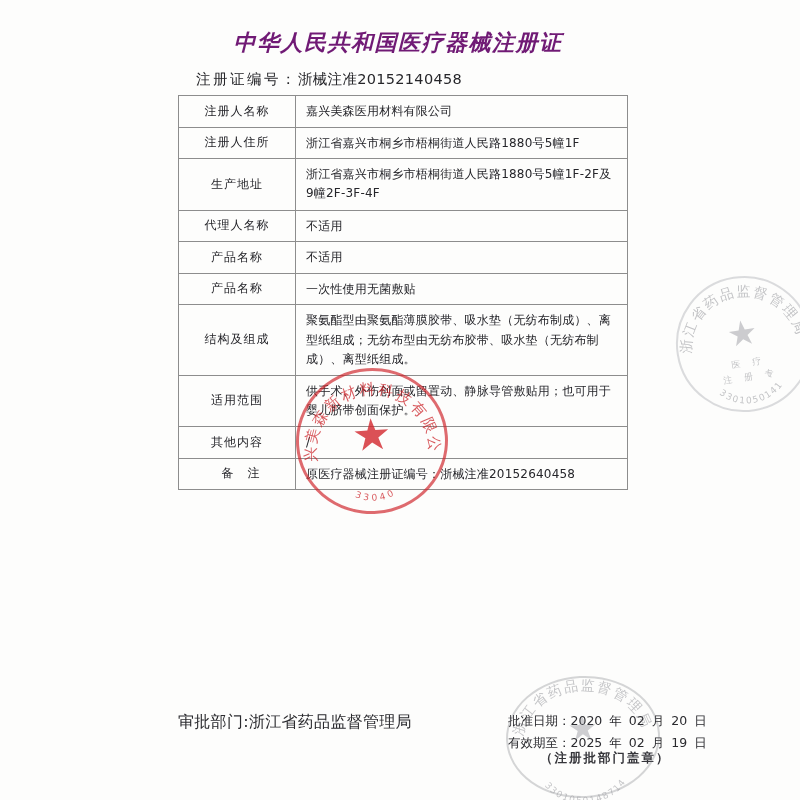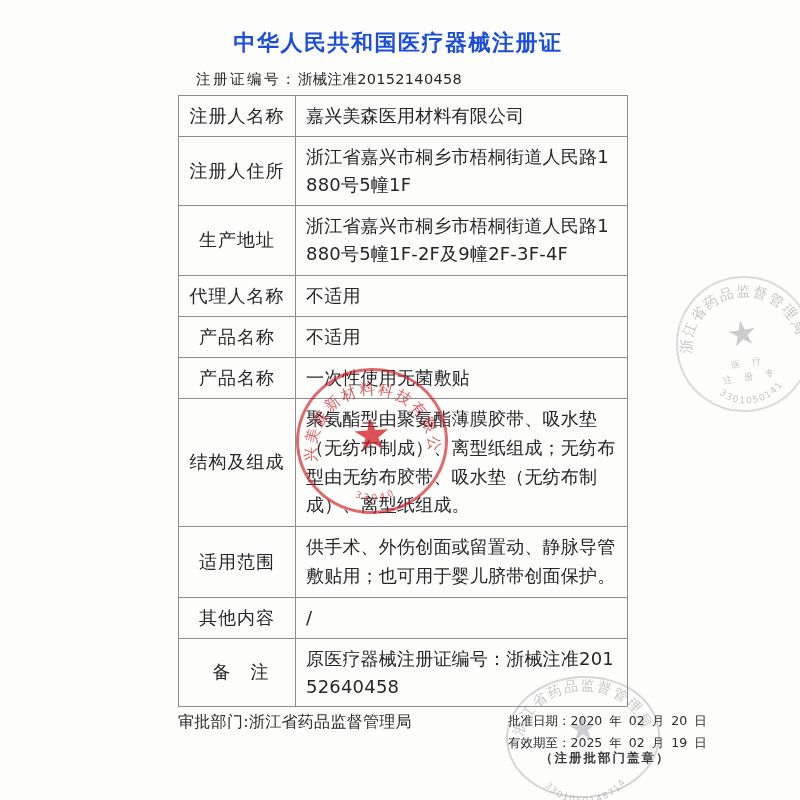--- a/index.html
+++ b/index.html
@@ -30,22 +30,23 @@
   }
 
   .doc-title {
     position: absolute;
     left: 0; top: 28px;
     width: 796px;
     text-align: center;
     font-size: 22px;
     font-weight: bold;
     letter-spacing: 1.5px;
-    color: #1d4ed8;
+    color: #701a75;
     font-family: "DejaVu Serif", "Liberation Serif", serif;
+    font-style: italic;
   }
 
   .reg-no-line {
     position: absolute;
     left: 196px; top: 70px;
     font-size: 14.5px;
     letter-spacing: 0.5px;
     color: #26262a;
     white-space: nowrap;
   }
@@ -58,21 +59,21 @@
     left: 178px;
     top: 95px;
     width: 450px;
     border-collapse: collapse;
     table-layout: fixed;
   }
   .cert-table td {
     border: 1px solid #8d8d8d;
     padding: 0;
     vertical-align: middle;
-    font-size: 18px;
+    font-size: 12px;
     color: #25252a;
   }
   .cert-table td.label {
     width: 108px;
     text-align: center;
     padding: 6px 4px;
     letter-spacing: 1px;
     line-height: 1.45;
   }
   .cert-table td.value {

